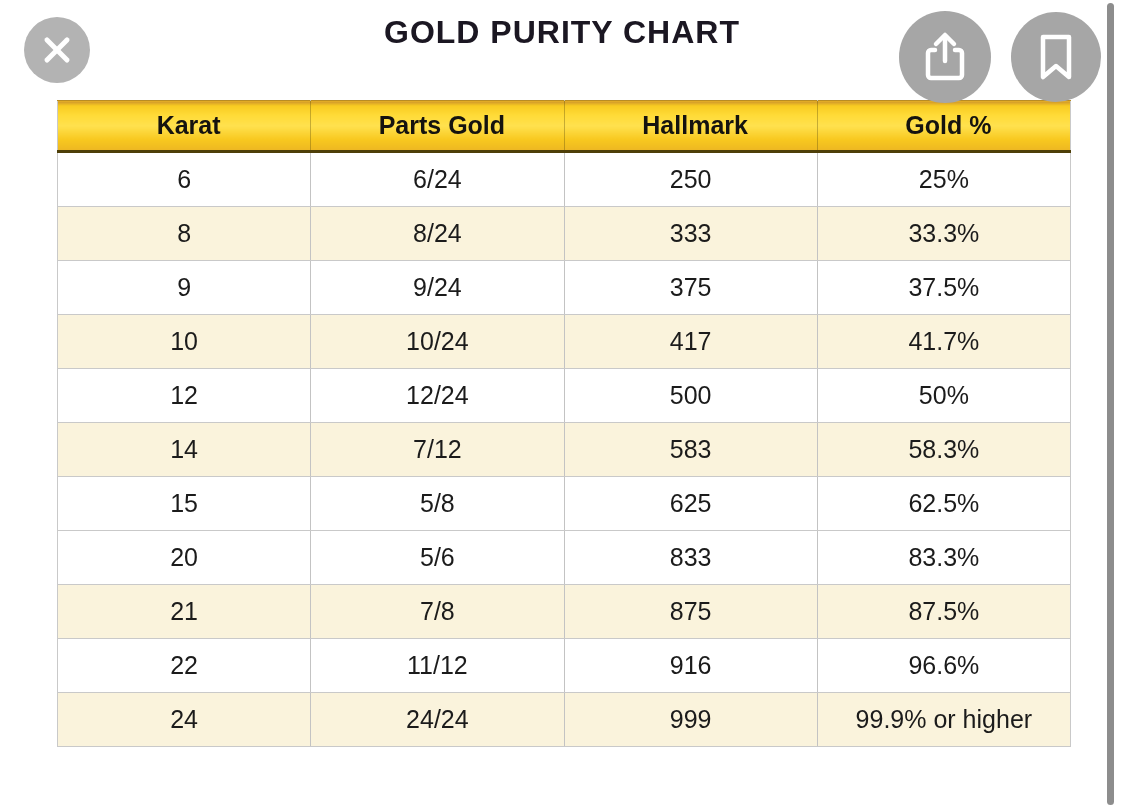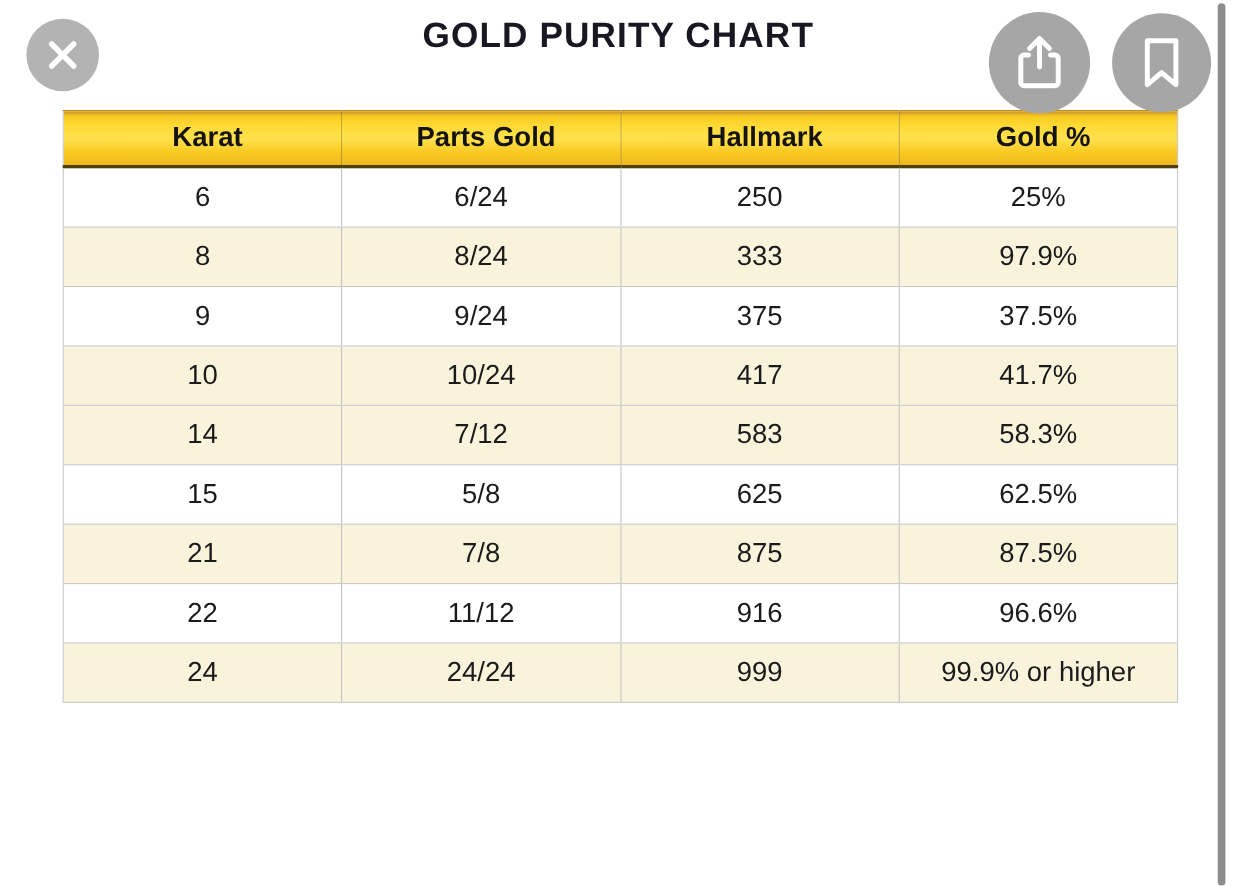--- a/index.html
+++ b/index.html
@@ -108,45 +108,57 @@
       <tr>
         <td>6</td>
         <td>6/24</td>
         <td>250</td>
         <td>25%</td>
       </tr>
       <tr class="stripe">
         <td>8</td>
         <td>8/24</td>
         <td>333</td>
-        <td>97.9%</td>
+        <td>33.3%</td>
       </tr>
       <tr>
         <td>9</td>
         <td>9/24</td>
         <td>375</td>
         <td>37.5%</td>
       </tr>
       <tr class="stripe">
         <td>10</td>
         <td>10/24</td>
         <td>417</td>
         <td>41.7%</td>
       </tr>
+      <tr>
+        <td>12</td>
+        <td>12/24</td>
+        <td>500</td>
+        <td>50%</td>
+      </tr>
       <tr class="stripe">
         <td>14</td>
         <td>7/12</td>
         <td>583</td>
         <td>58.3%</td>
       </tr>
       <tr>
         <td>15</td>
         <td>5/8</td>
         <td>625</td>
         <td>62.5%</td>
+      </tr>
+      <tr>
+        <td>20</td>
+        <td>5/6</td>
+        <td>833</td>
+        <td>83.3%</td>
       </tr>
       <tr class="stripe">
         <td>21</td>
         <td>7/8</td>
         <td>875</td>
         <td>87.5%</td>
       </tr>
       <tr>
         <td>22</td>
         <td>11/12</td>

